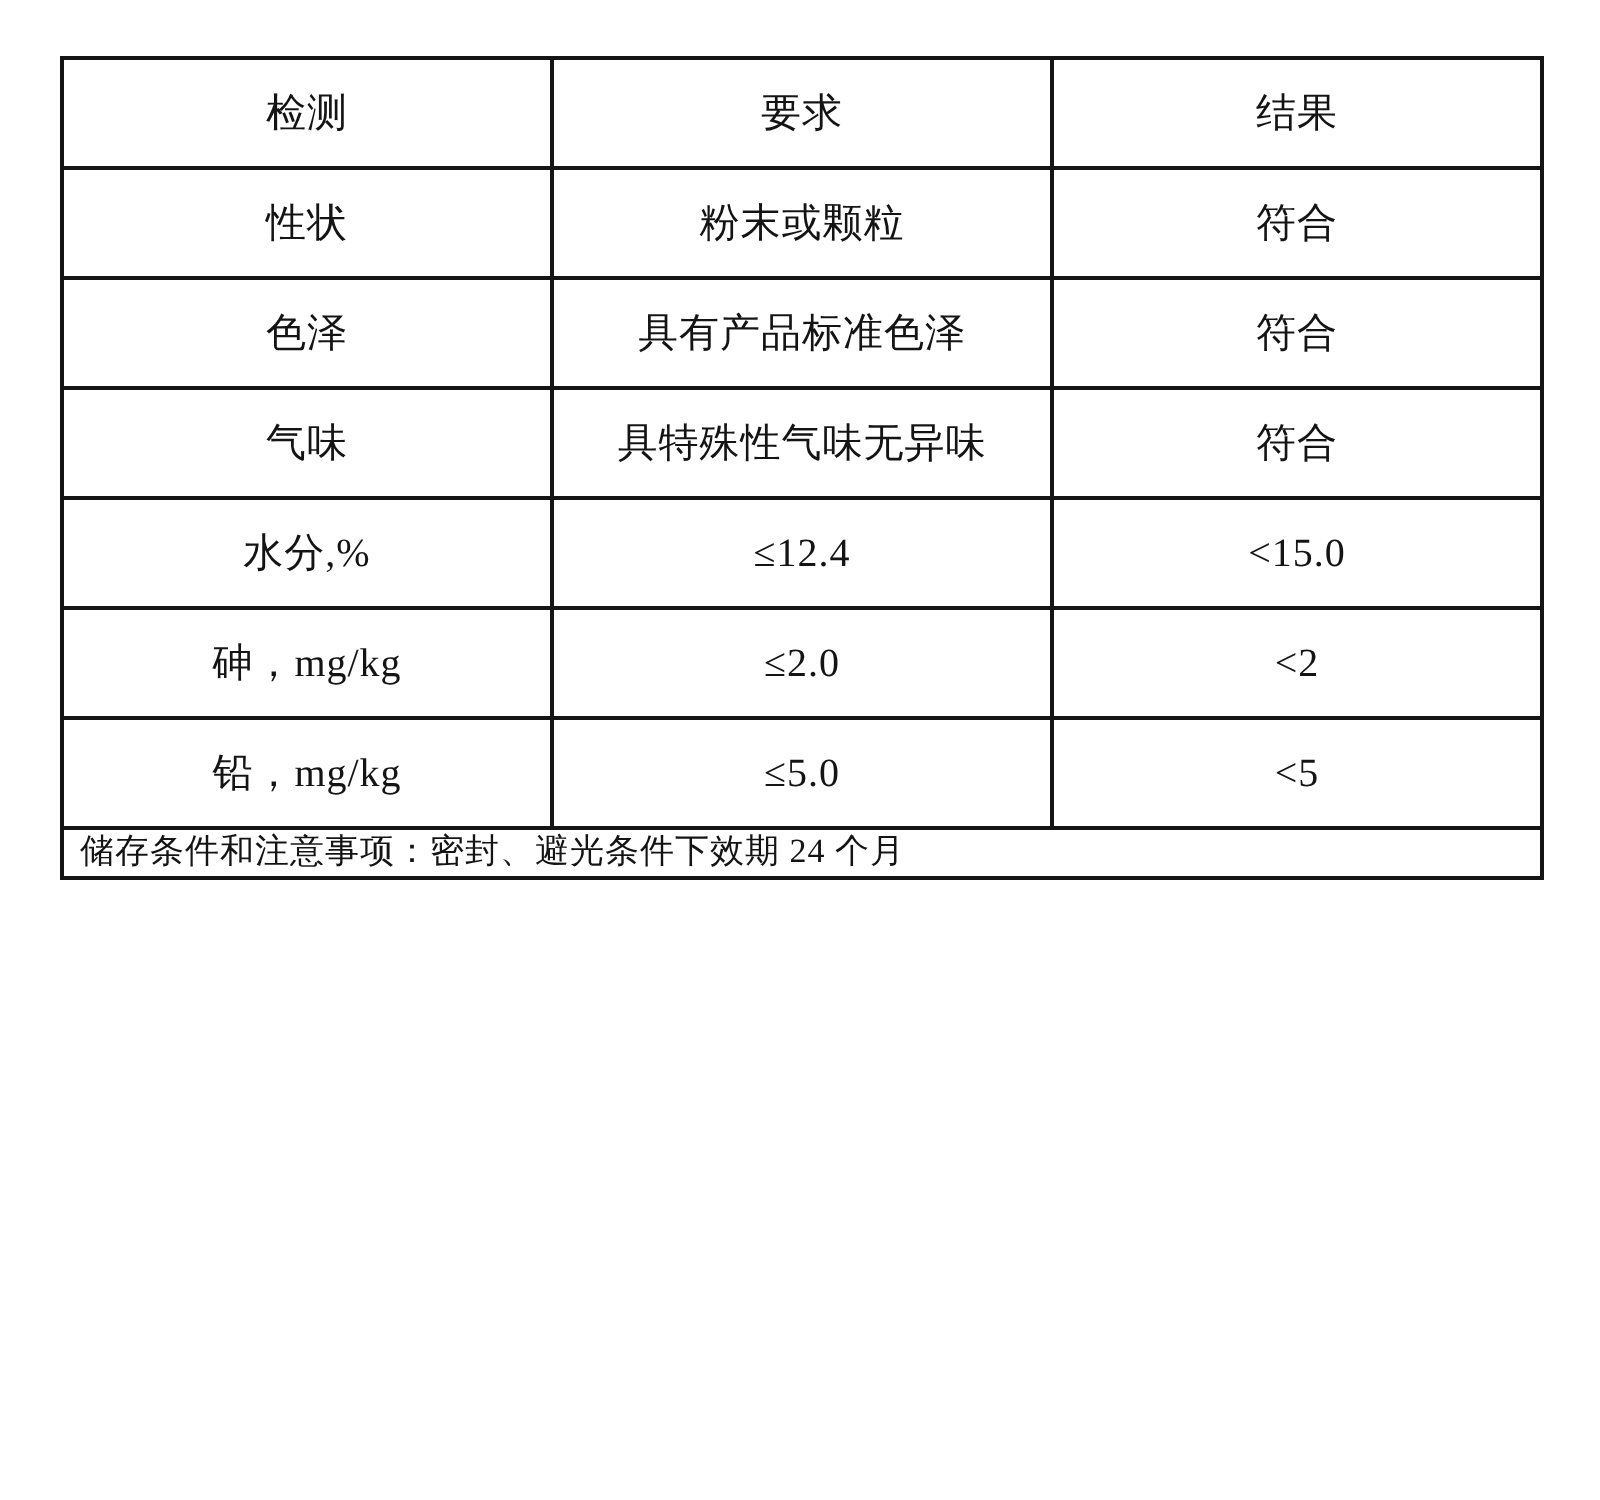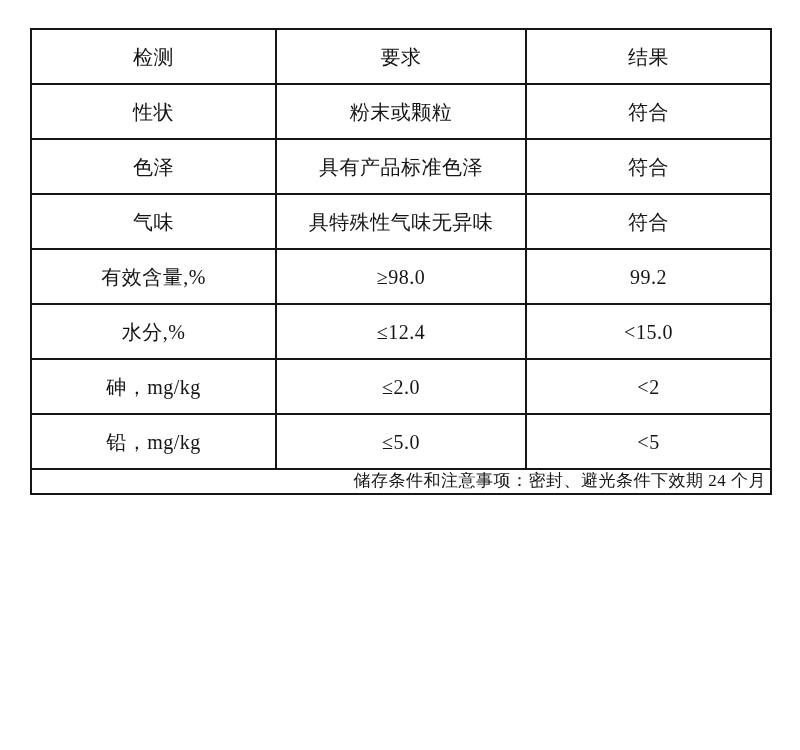--- a/index.html
+++ b/index.html
@@ -42,21 +42,21 @@
     overflow: hidden;
     white-space: nowrap;
     margin-left: 16px;
   }
   table.qc-table tr.header-row td {
     font-size: 20px;
   }
   table.qc-table td.footer-cell {
     height: 23px;
     font-size: 17px;
-    text-align: right;
+    text-align: left;
     padding-left: 8px;
     letter-spacing: 0.5px;
   }
 </style>
 </head>
 <body>
 
 <div class="page">
   <table class="qc-table">
     <colgroup>
@@ -79,25 +79,20 @@
         <td>色泽</td>
         <td>具有产品标准色泽</td>
         <td>符合</td>
       </tr>
       <tr>
         <td>气味</td>
         <td>具特殊性气味无异味</td>
         <td>符合</td>
       </tr>
       <tr>
-        <td>有效含量,%</td>
-        <td>≥98.0</td>
-        <td>99.2</td>
-      </tr>
-      <tr>
         <td>水分,%</td>
         <td>≤12.4</td>
         <td>&lt;15.0</td>
       </tr>
       <tr>
         <td>砷，mg/kg</td>
         <td>≤2.0</td>
         <td>&lt;2</td>
       </tr>
       <tr>

